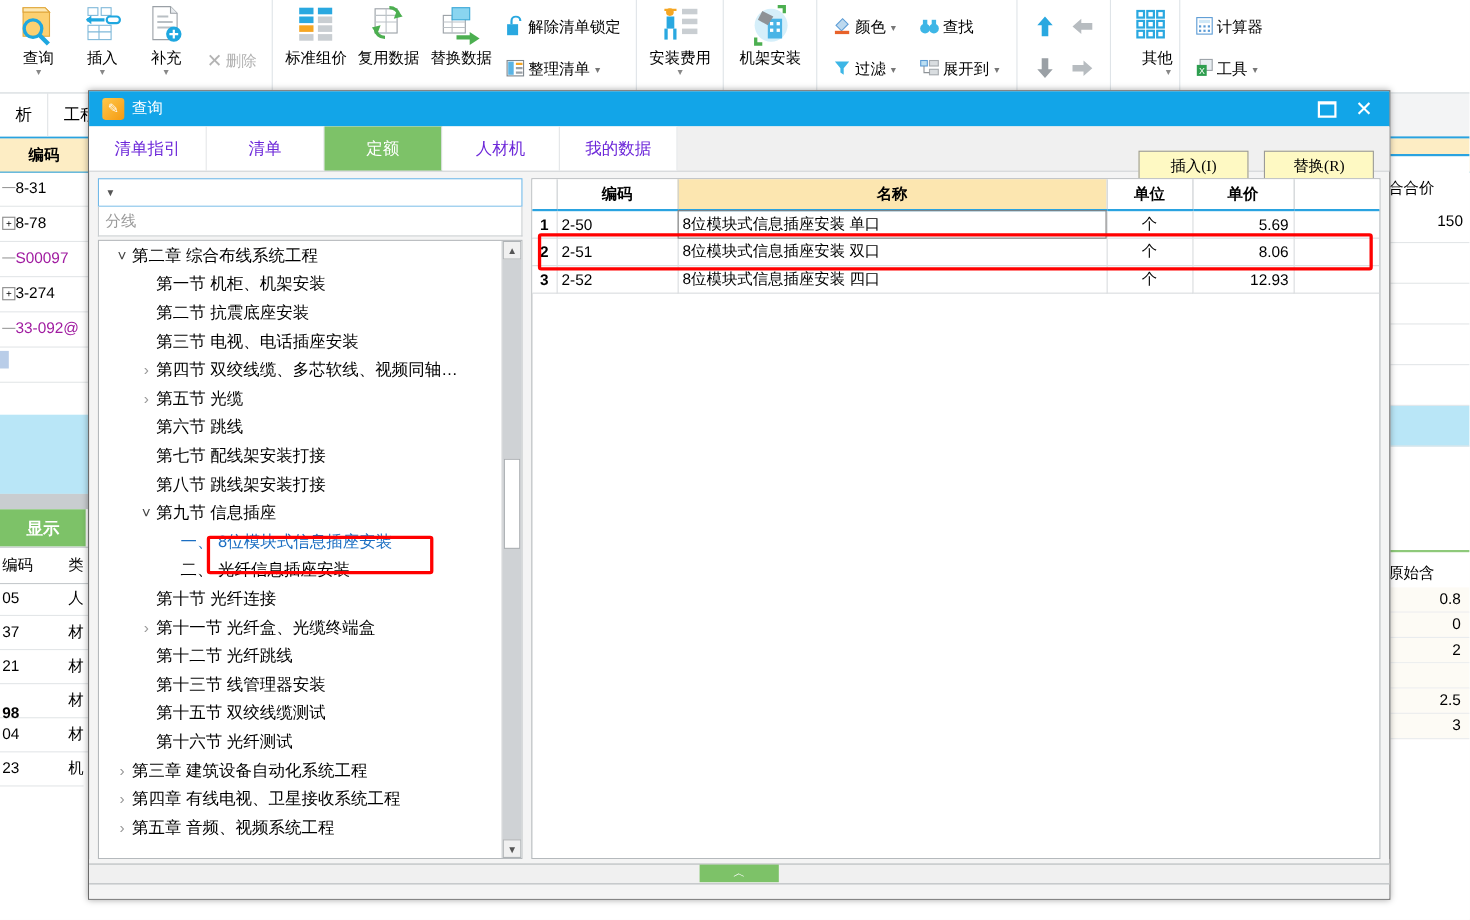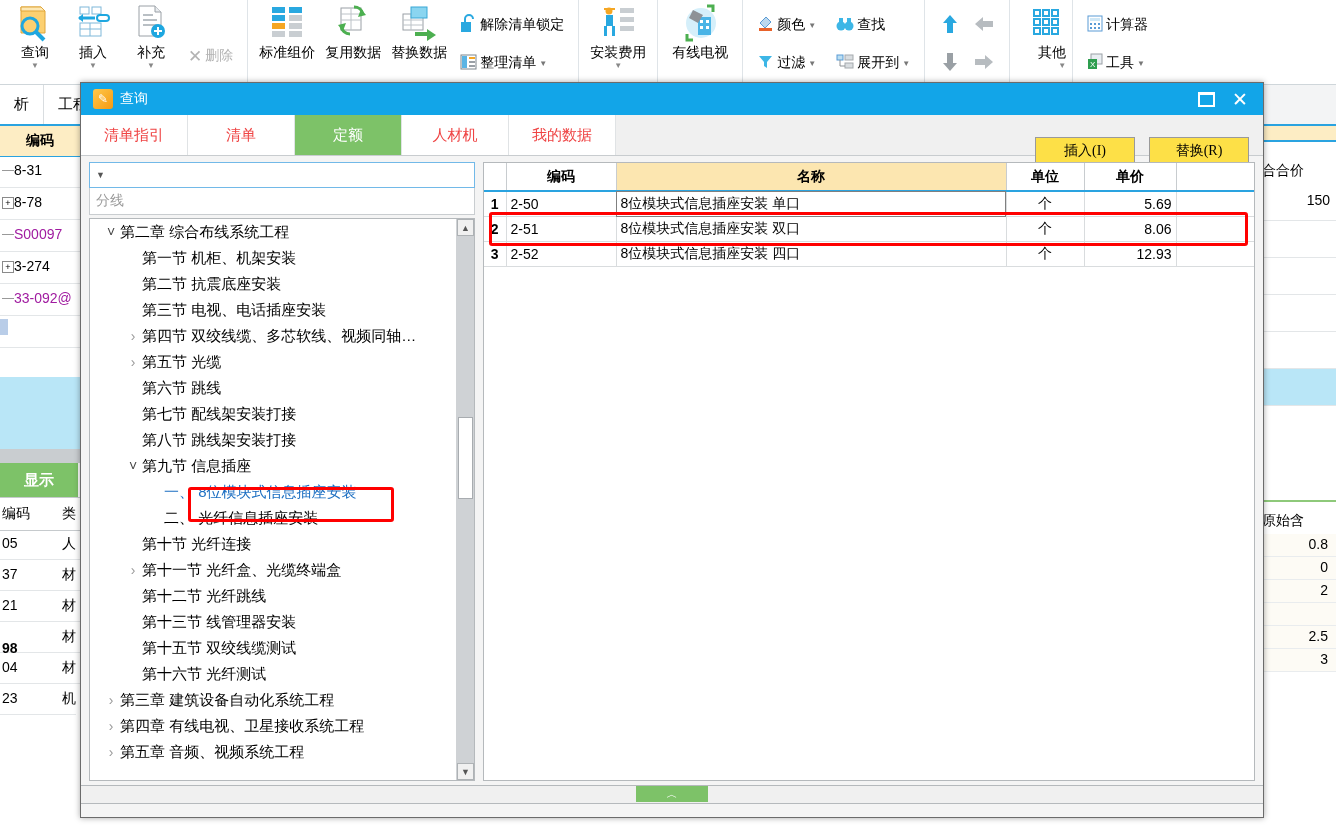--- a/index.html
+++ b/index.html
@@ -102,26 +102,26 @@
   .win-btn { width: 34px; height: 30px; display:flex; align-items:center; justify-content:center;
              color:#fff; }
   .win-btn .sq { width:13px; height:10px; border:2px solid #fff; border-top-width:3px; }
 
   .dlg-tabbar {
     height: 40px; background: #f0f0f0; display: flex; align-items: stretch;
     border-bottom: 1px solid #c8cccf;
   }
   .dtab {
     min-width: 74px; padding: 0 16px; background:#fff; display:flex; align-items:center;
-    justify-content:center; font-size:15px; border-right:1px solid #e0e3e5; color:#ef4444;
+    justify-content:center; font-size:15px; border-right:1px solid #e0e3e5; color:#6d28d9;
   }
   .dtab.active { background: #7dc268; color: #ffffff; }
   .dlg-tabbar .grow { flex: 1; background:#f0f0f0; display:flex; align-items:center; justify-content:flex-end; }
   .dbtn {
-    min-width: 98px; height: 26px; margin-right: 14px; background: #fde047;
+    min-width: 98px; height: 26px; margin-right: 14px; background: #fef9c3;
     border: 1px solid #9a9a9a; display:flex; align-items:center; justify-content:center;
     font-size:14px; font-family:"Liberation Serif", serif;margin-top:32px;
   }
 
   .dlg-body { position:absolute; left:0; top:73px; right:0; bottom:0; }
 
   .left-pane { position:absolute; left:8px; top:6px; width:386px; bottom:36px; }
   .combo {
     height: 24px; border: 1px solid #72b9e8; background:#fff; display:flex; align-items:center;
     padding: 0 4px 0 6px; font-size: 14px;
@@ -472,21 +472,21 @@
             <rect x="18" y="13" width="13" height="18" fill="#4ab4e6"></rect>
             <rect x="20" y="16" width="3" height="3" fill="#fff"></rect>
             <rect x="26" y="16" width="3" height="3" fill="#fff"></rect>
             <rect x="20" y="22" width="3" height="3" fill="#fff"></rect>
             <rect x="26" y="22" width="3" height="3" fill="#fff"></rect>
             <path d="M13 6 l10 5 l-5 8 l-9 -5 z" fill="#8e9296"></path>
             <path d="M27 2 l6 0 l0 6" stroke="#4caf50" stroke-width="3" fill="none"></path>
             <path d="M13 36 l-6 0 l0 -6" stroke="#4caf50" stroke-width="3" fill="none"></path>
           </svg>
         </div>
-        <div class="lbl">有线电视</div>
+        <div class="lbl">机架安装</div>
       </div>
     </div>
 
     <div class="tb-group">
       <div class="tb-inline">
         <div class="tb-row">
           <div class="tb-btn">
             <span>
               <svg width="17" height="17" viewBox="0 0 17 17">
                 <path d="M3 8 l6 -6 l5 5 l-6 6 z" fill="#bcd9ef" stroke="#5b9bd5"></path>

